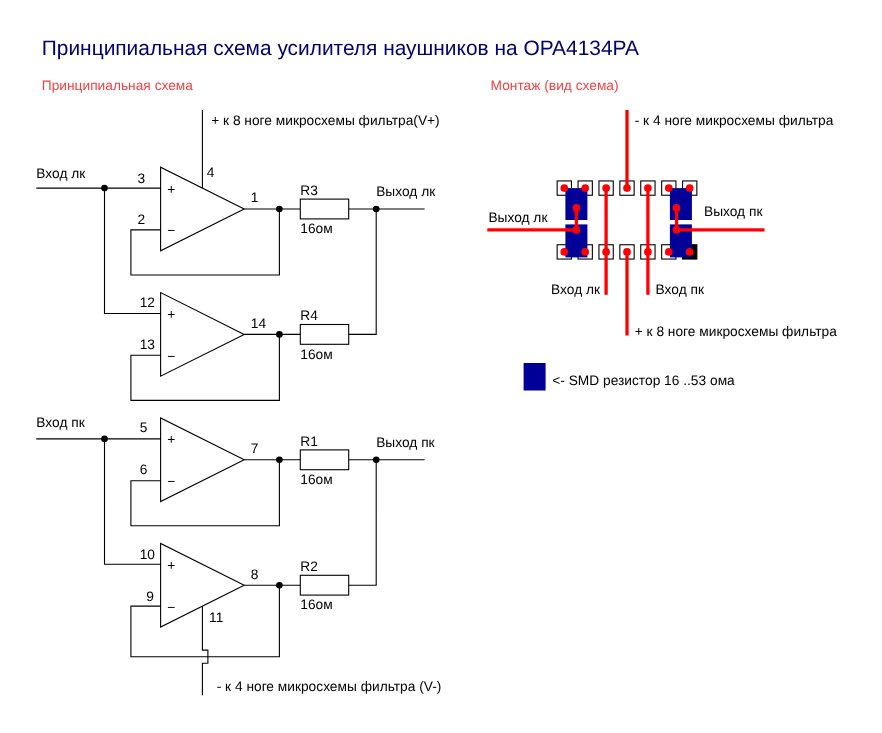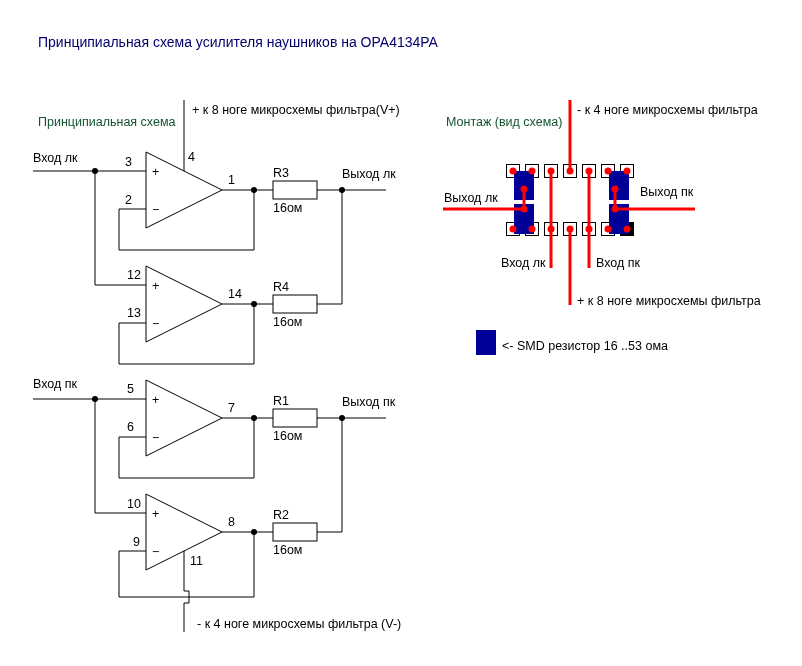--- a/index.html
+++ b/index.html
@@ -1,19 +1,19 @@
 <!DOCTYPE html>
 <html><head>
 <meta charset="utf-8">
 <style>
   html, body { margin: 0; padding: 0; background: #ffffff; }
   body { width: 802px; height: 666px; position: relative; overflow: hidden;
          font-family: "Liberation Sans", sans-serif; }
-  .title { position: absolute; left: 38px; top: 34px; font-size: 14px; color: #00006b; white-space: nowrap; }
-  .subtitle { position: absolute; font-size: 12.5px; color: #14532d; white-space: nowrap; margin-top: 44px; }
+  .title { position: absolute; left: 38px; top: 34px; font-size: 19px; color: #00006b; white-space: nowrap; }
+  .subtitle { position: absolute; font-size: 12.5px; color: #ef4444; white-space: nowrap; }
   svg { position: absolute; left: 0; top: 0; }
   svg text { font-family: "Liberation Sans", sans-serif; font-size: 12.5px; fill: #000; }
 </style>
 </head>
 <body>
 
 <div class="title">Принципиальная схема усилителя наушников на OPA4134PA</div>
 <div class="subtitle" style="left:38px; top:71px;">Принципиальная схема</div>
 <div class="subtitle" style="left:446px; top:71px;">Монтаж (вид схема)</div>
 

